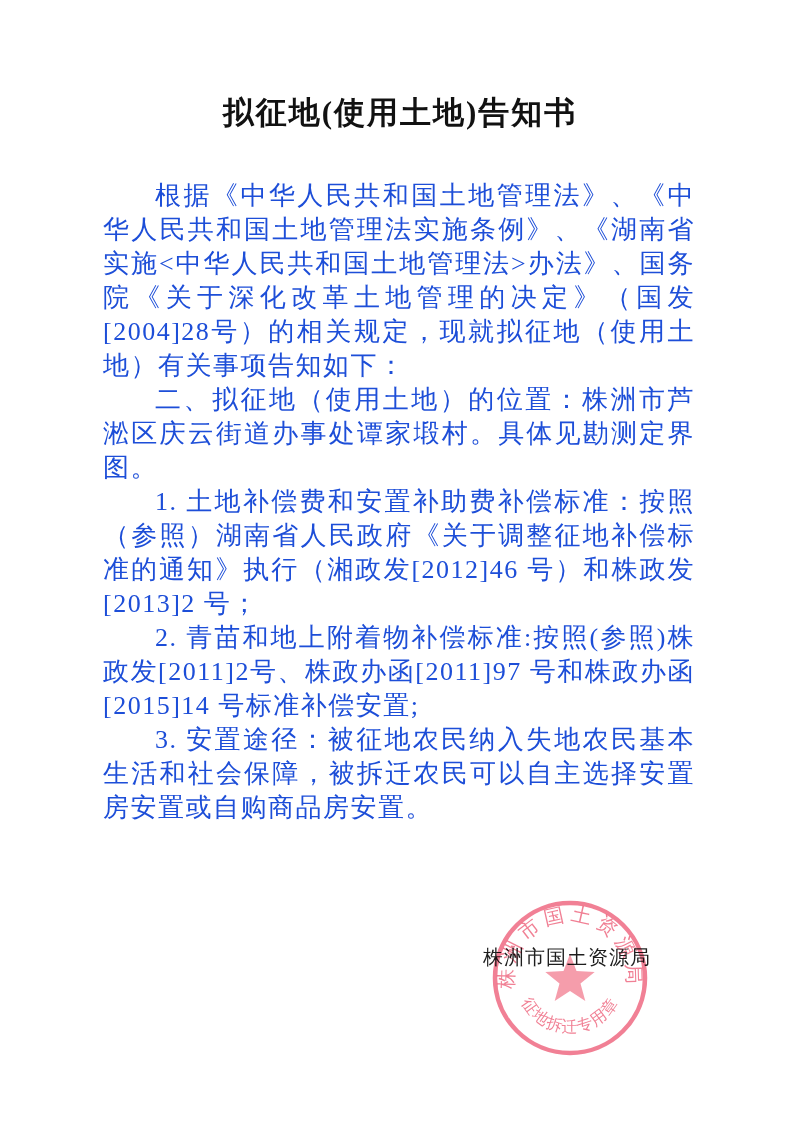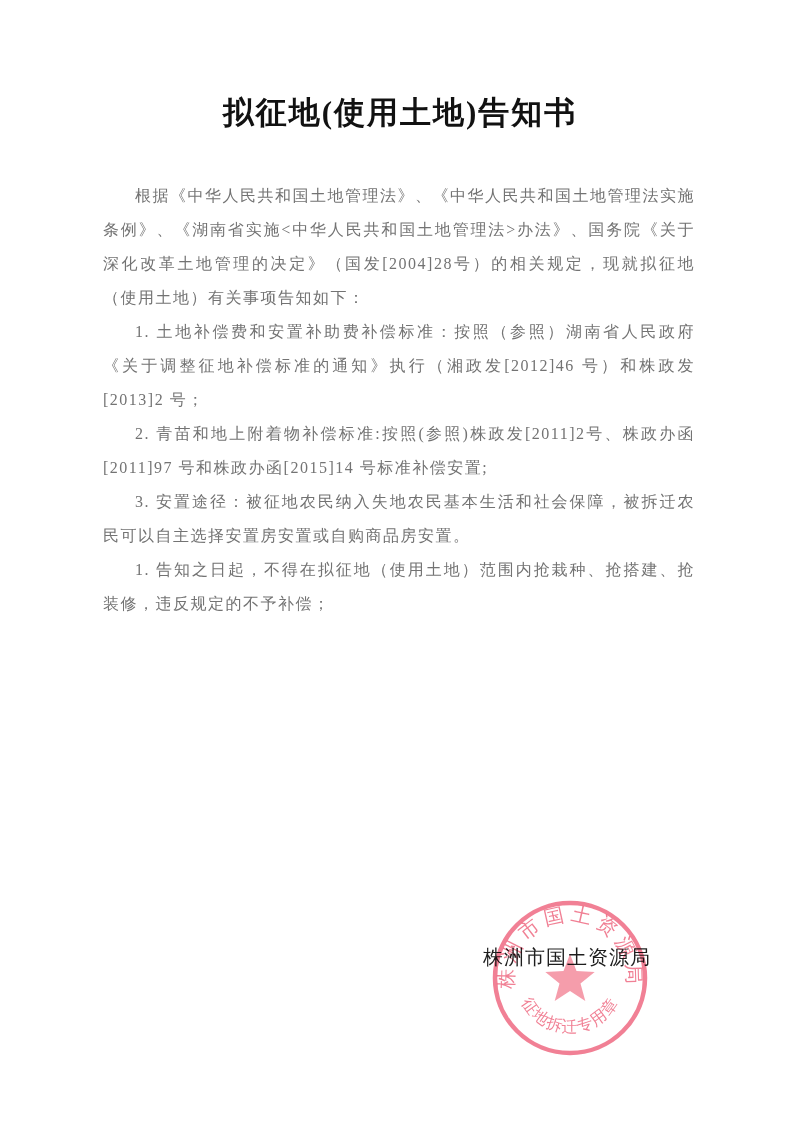--- a/index.html
+++ b/index.html
@@ -25,24 +25,24 @@
     font-weight: 700;
     letter-spacing: 2px;
     color: #111111;
     margin: 0;
   }
   .doc-body {
     position: absolute;
     top: 179px;
     left: 103px;
     width: 592px;
-    font-size: 16px;
+    font-size: 26px;
     line-height: 34px;
     letter-spacing: 1.5px;
-    color: #737373;
+    color: #1d4ed8;
     text-align: justify;
   }
   .doc-body p {
     margin: 0;
     text-indent: 2em;
   }
   .signature {
     position: absolute;
     top: 941px;
     left: 472px;
@@ -74,24 +74,24 @@
 </style>
 </head>
 <body>
 
 <div class="page">
 
   <h1 class="doc-title">拟征地(使用土地)告知书</h1>
 
   <div class="doc-body">
     <p>根据《中华人民共和国土地管理法》、《中华人民共和国土地管理法实施条例》、《湖南省实施&lt;中华人民共和国土地管理法&gt;办法》、国务院《关于深化改革土地管理的决定》（国发[2004]28号）的相关规定，现就拟征地（使用土地）有关事项告知如下：</p>
+    <p>二、拟征地（使用土地）的位置：株洲市芦淞区庆云街道办事处谭家塅村。具体见勘测定界图。</p>
     <p>1. 土地补偿费和安置补助费补偿标准：按照（参照）湖南省人民政府《关于调整征地补偿标准的通知》执行（湘政发[2012]46 号）和株政发[2013]2 号；</p>
     <p>2. 青苗和地上附着物补偿标准:按照(参照)株政发[2011]2号、株政办函[2011]97 号和株政办函[2015]14 号标准补偿安置;</p>
     <p>3. 安置途径：被征地农民纳入失地农民基本生活和社会保障，被拆迁农民可以自主选择安置房安置或自购商品房安置。</p>
-    <p>1. 告知之日起，不得在拟征地（使用土地）范围内抢栽种、抢搭建、抢装修，违反规定的不予补偿；</p>
   </div>
 
   <div class="signature">
     <span class="sig-line">株洲市国土资源局</span>
   </div>
 
   <svg class="stamp" viewBox="0 0 164 164" xmlns="http://www.w3.org/2000/svg">
     <defs>
       <path id="seal-arc-top" d="M 28.4,101.5 A 57,57 0 1 1 135.6,101.5" fill="none"></path>
       <path id="seal-arc-bottom" d="M 35.2,109 A 54,54 0 0 0 128.8,109" fill="none"></path>

